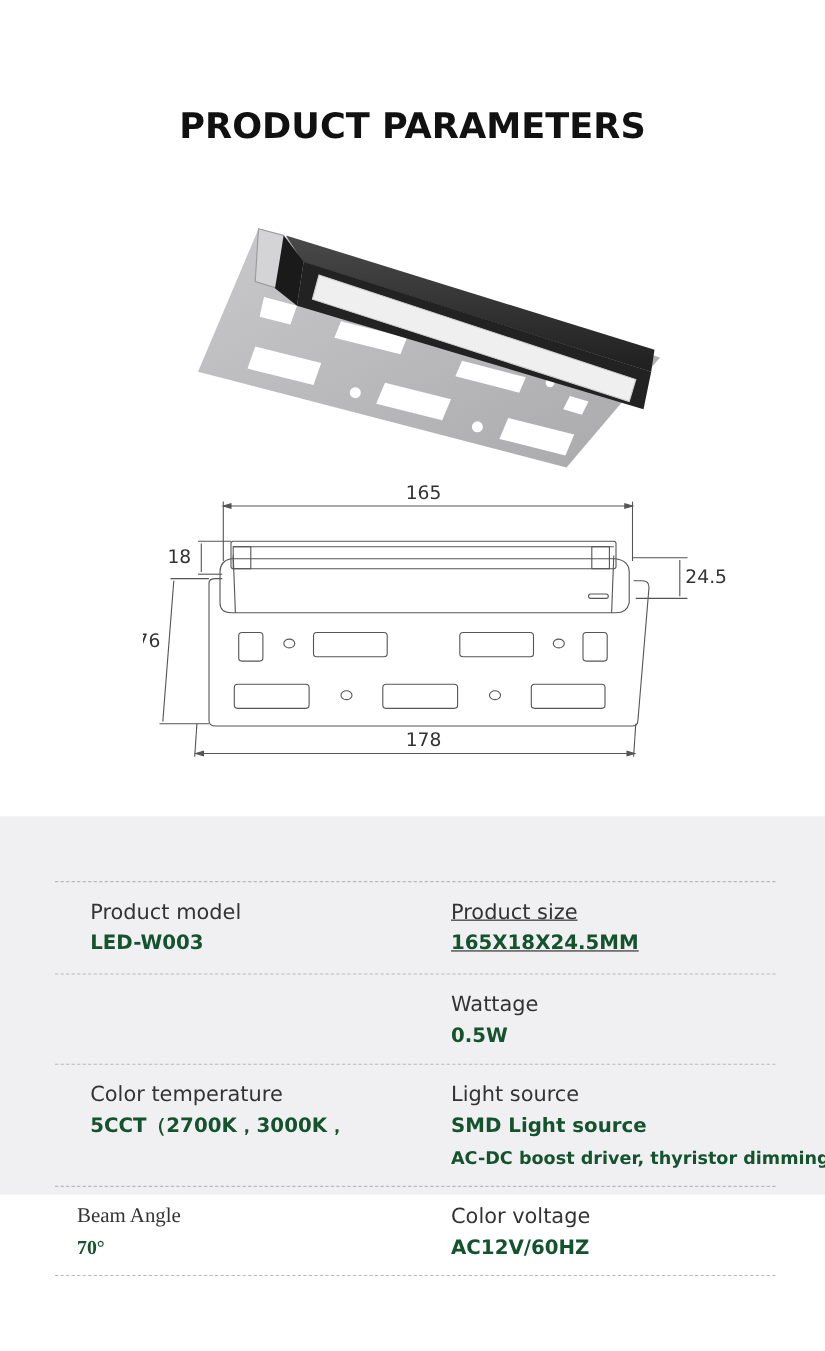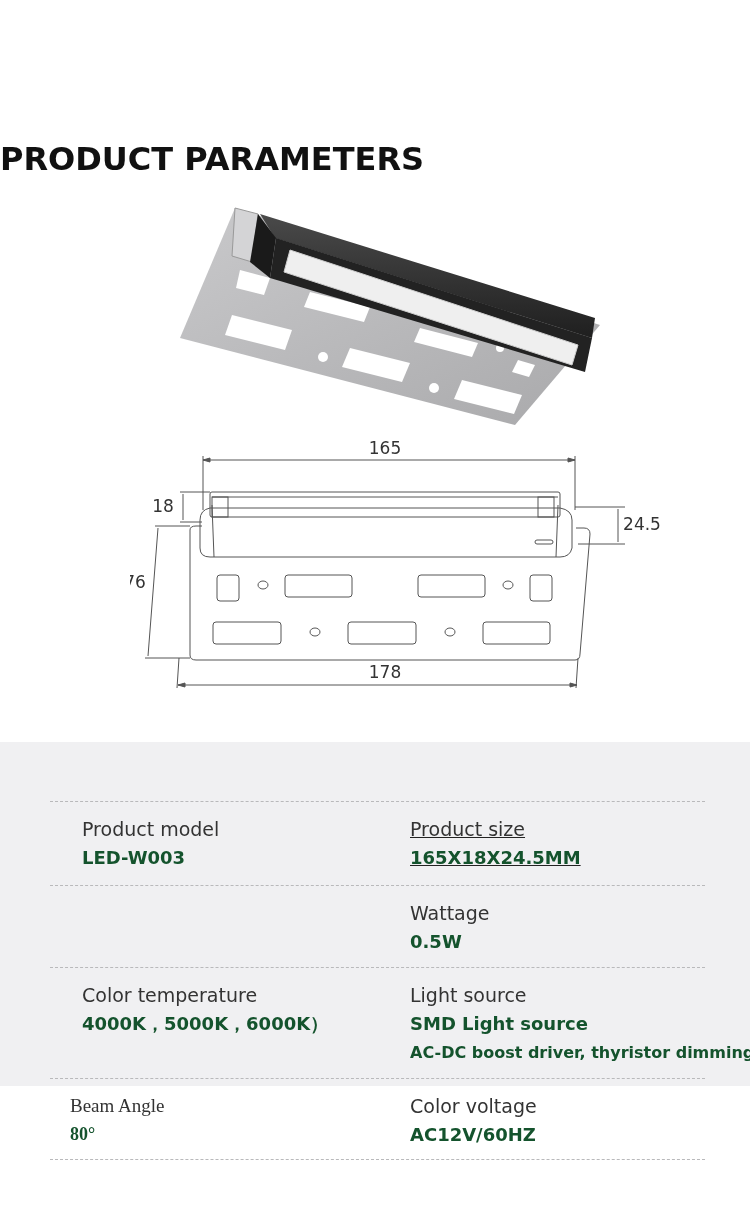--- a/index.html
+++ b/index.html
@@ -1,24 +1,23 @@
 <!DOCTYPE html>
 <html><head>
 <meta charset="utf-8">
 <style>
   html, body { margin: 0; padding: 0; }
   body {
     width: 750px; height: 1228px; background: #ffffff; position: relative; overflow: hidden;
     font-family: "DejaVu Sans", "Liberation Sans", sans-serif; color: #222;
   }
   .title {
-    position: absolute; top: 95px; left: 0; width: 750px; text-align: left;
+    position: absolute; top: 95px; left: 0; width: 750px; text-align: center;
     font-family: "DejaVu Sans", sans-serif; font-weight: bold; font-size: 32px; letter-spacing: 0px;
     color: #111;
-    margin-top: 45px;
   }
   .photo { position: absolute; left: 180px; top: 200px; width: 420px; height: 240px; }
   .drawing { position: absolute; left: 130px; top: 430px; width: 560px; height: 270px; }
   .specs {
     position: absolute; left: 0; top: 742px; width: 750px; height: 344px; background: #f0f0f2;
   }
   .divider {
     position: absolute; left: 50px; width: 655px; height: 0;
     border-top: 1px dashed #b9b9bb;
   }
@@ -147,33 +146,33 @@
 
   <div class="cell" style="left:410px; top:157px;">
     <div class="label">Wattage</div>
     <div class="value">0.5W</div>
   </div>
 
   <div class="divider" style="top:225px"></div>
 
   <div class="cell" style="left:82px; top:239px;">
     <div class="label">Color temperature</div>
-    <div class="value">4000K，5000K，6000K）</div>
+    <div class="value">5CCT（2700K，3000K，</div>
   </div>
   <div class="cell" style="left:410px; top:239px;">
     <div class="label">Light source</div>
     <div class="value">SMD Light source</div>
     <div class="value small">AC-DC boost driver, thyristor dimming</div>
   </div>
 
   <div class="divider" style="top:336px"></div>
 
   <div class="cell" style="left:70px; top:350px;font-family:Liberation Serif, serif;">
     <div class="label">Beam Angle</div>
-    <div class="value">80°</div>
+    <div class="value">70°</div>
   </div>
   <div class="cell" style="left:410px; top:350px;">
     <div class="label">Color voltage</div>
     <div class="value">AC12V/60HZ</div>
   </div>
 
   <div class="divider" style="top:417px"></div>
 </div>
 
 </body></html>

